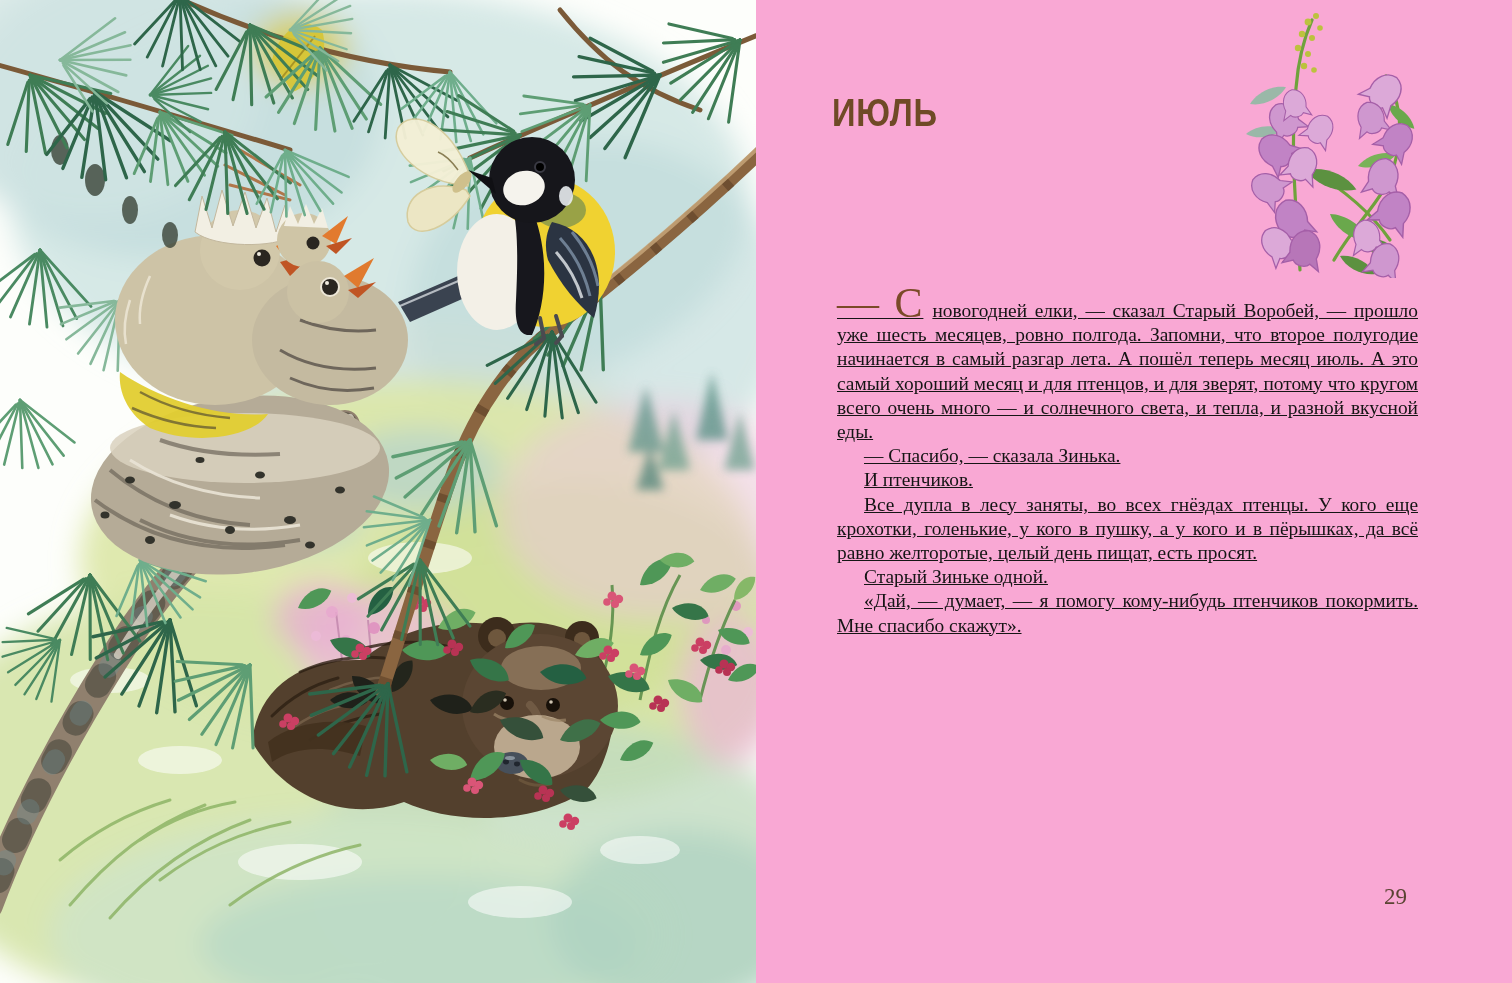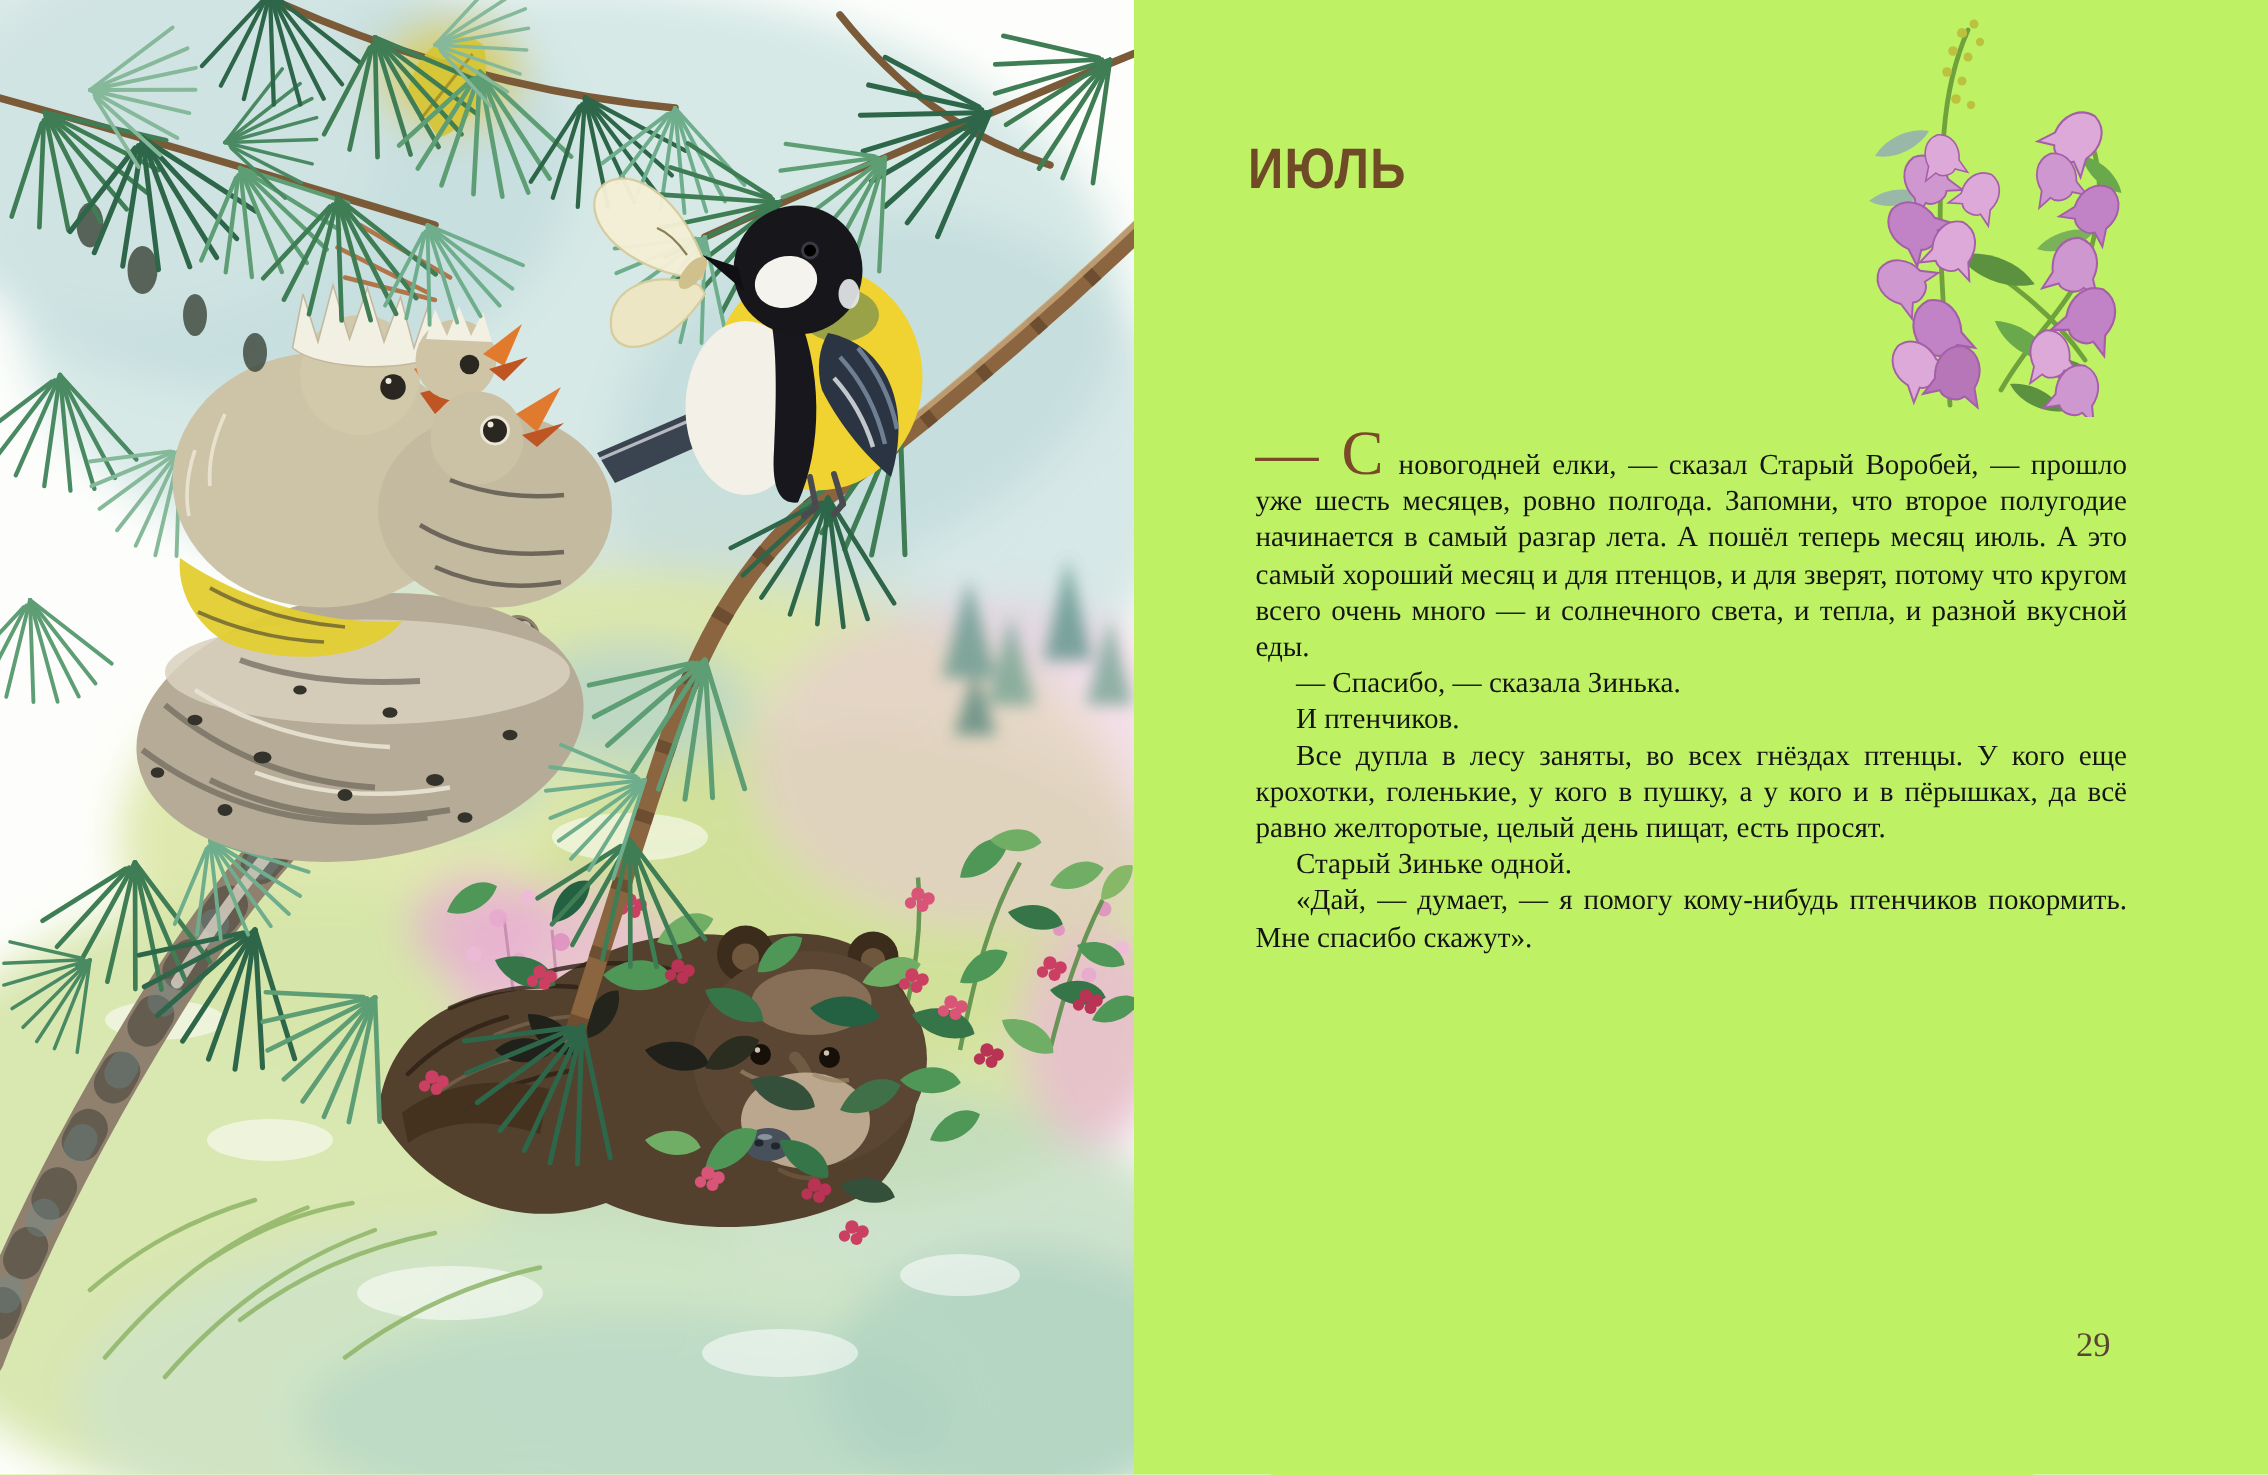--- a/index.html
+++ b/index.html
@@ -2,35 +2,35 @@
 <html lang="ru"><head>
 <meta charset="utf-8">
 <style>
   html,body{margin:0;padding:0;}
   body{
     width:1512px;height:983px;position:relative;overflow:hidden;
     background:#ffffff;font-family:"Liberation Serif",serif;
   }
   .page{position:absolute;top:0;height:983px;}
   #left-page{left:0;width:756px;}
-  #right-page{left:756px;width:756px;background:#bef264;}
+  #right-page{left:756px;width:756px;background:#f9a8d4;}
   #illustration{position:absolute;left:0;top:0;}
   #chapter-title{
     position:absolute;left:76px;top:94px;margin:0;
     font-family:"Liberation Sans",sans-serif;font-weight:bold;
     font-size:38px;line-height:1;color:#6f4a26;
     transform:scaleX(.86);transform-origin:left top;letter-spacing:1px;
   }
   #flowers{position:absolute;left:482px;top:8px;}
   #text-block{
     position:absolute;left:81px;top:291px;width:581px;
     font-size:19.4px;line-height:24.2px;color:#151515;
     text-align:justify;hyphens:auto;-webkit-hyphens:auto;
   }
-  #text-block p{margin:0;text-indent:27px;}
+  #text-block p{margin:0;text-indent:27px;text-decoration:underline;}
   #text-block p.lead{text-indent:0;}
   .dropcap{
     font-size:42px;line-height:24px;color:#7a4a28;
     margin-right:9px;letter-spacing:1px;
   }
   #page-number{
     position:absolute;left:628px;top:884px;
     font-size:23px;color:#5b4433;
   }
 </style>

